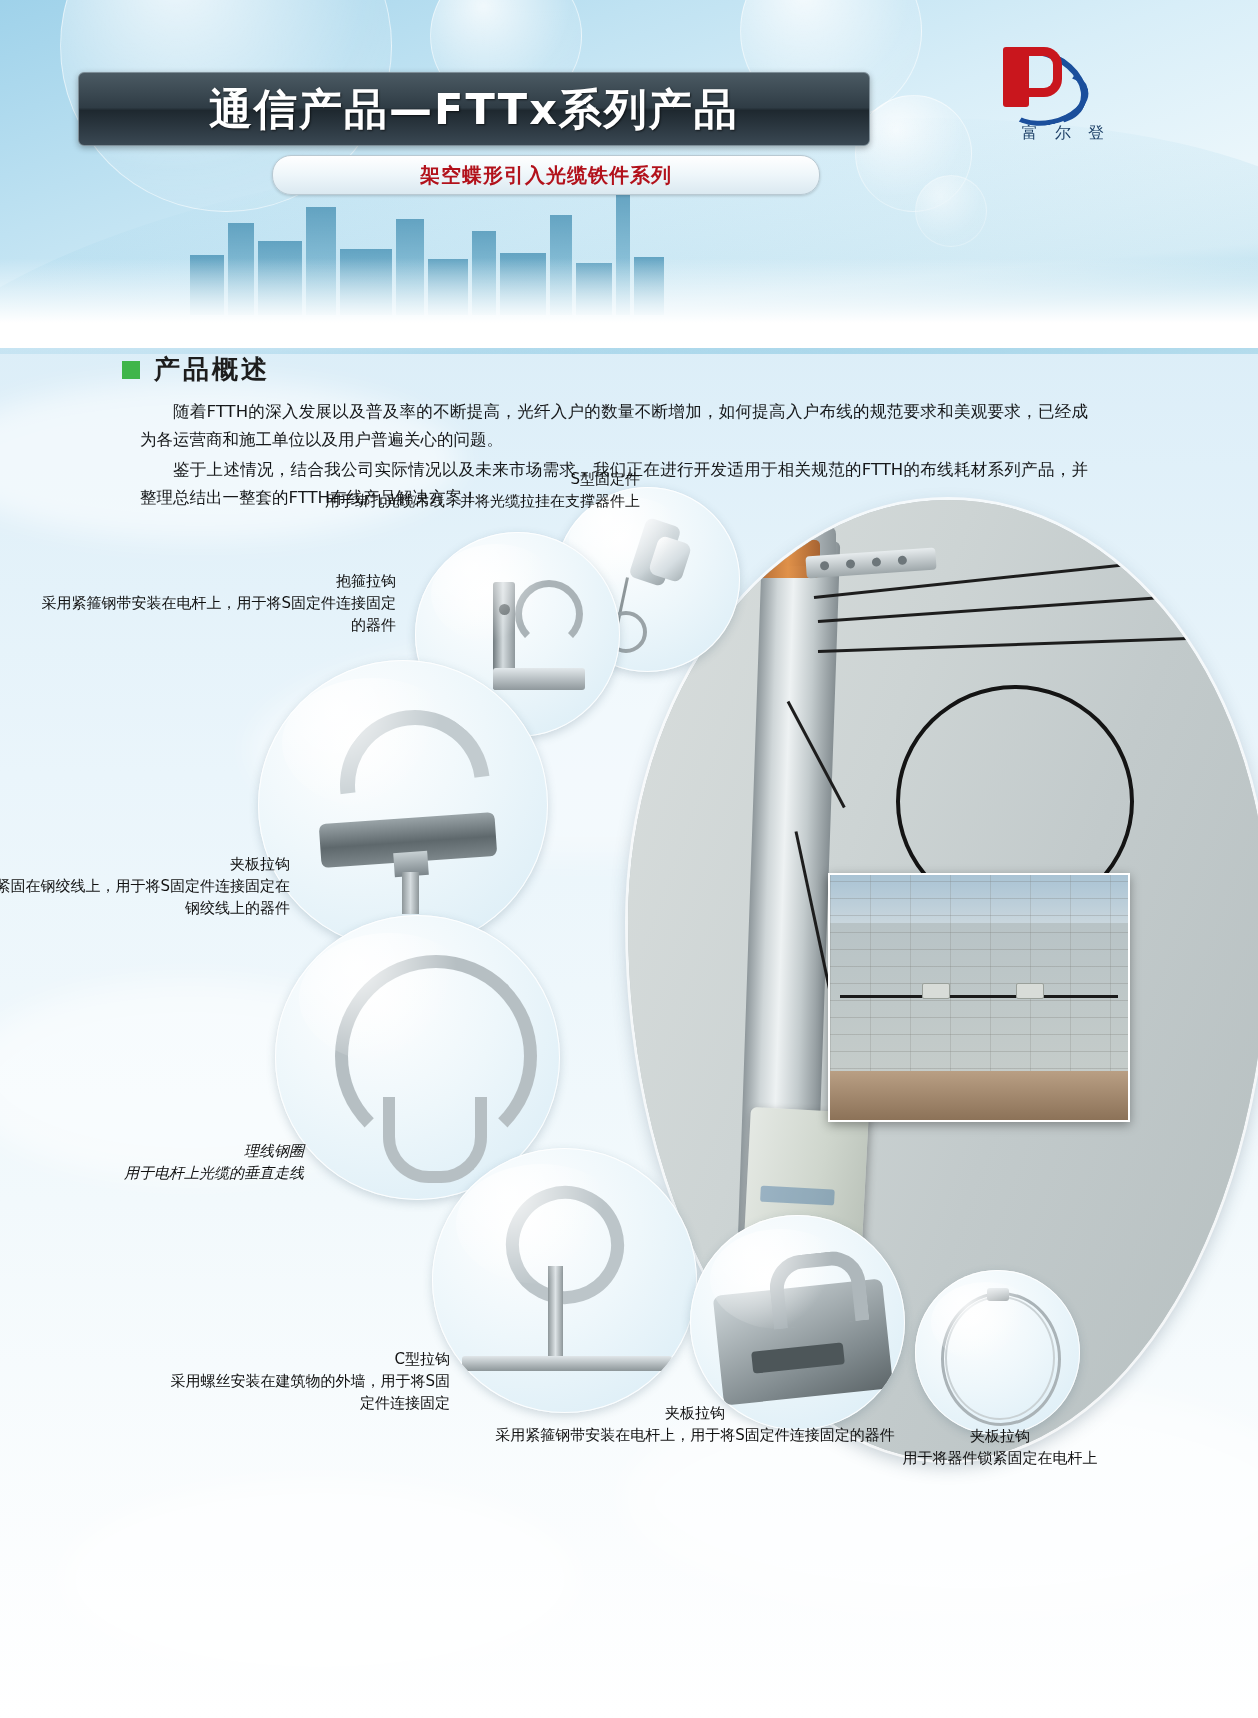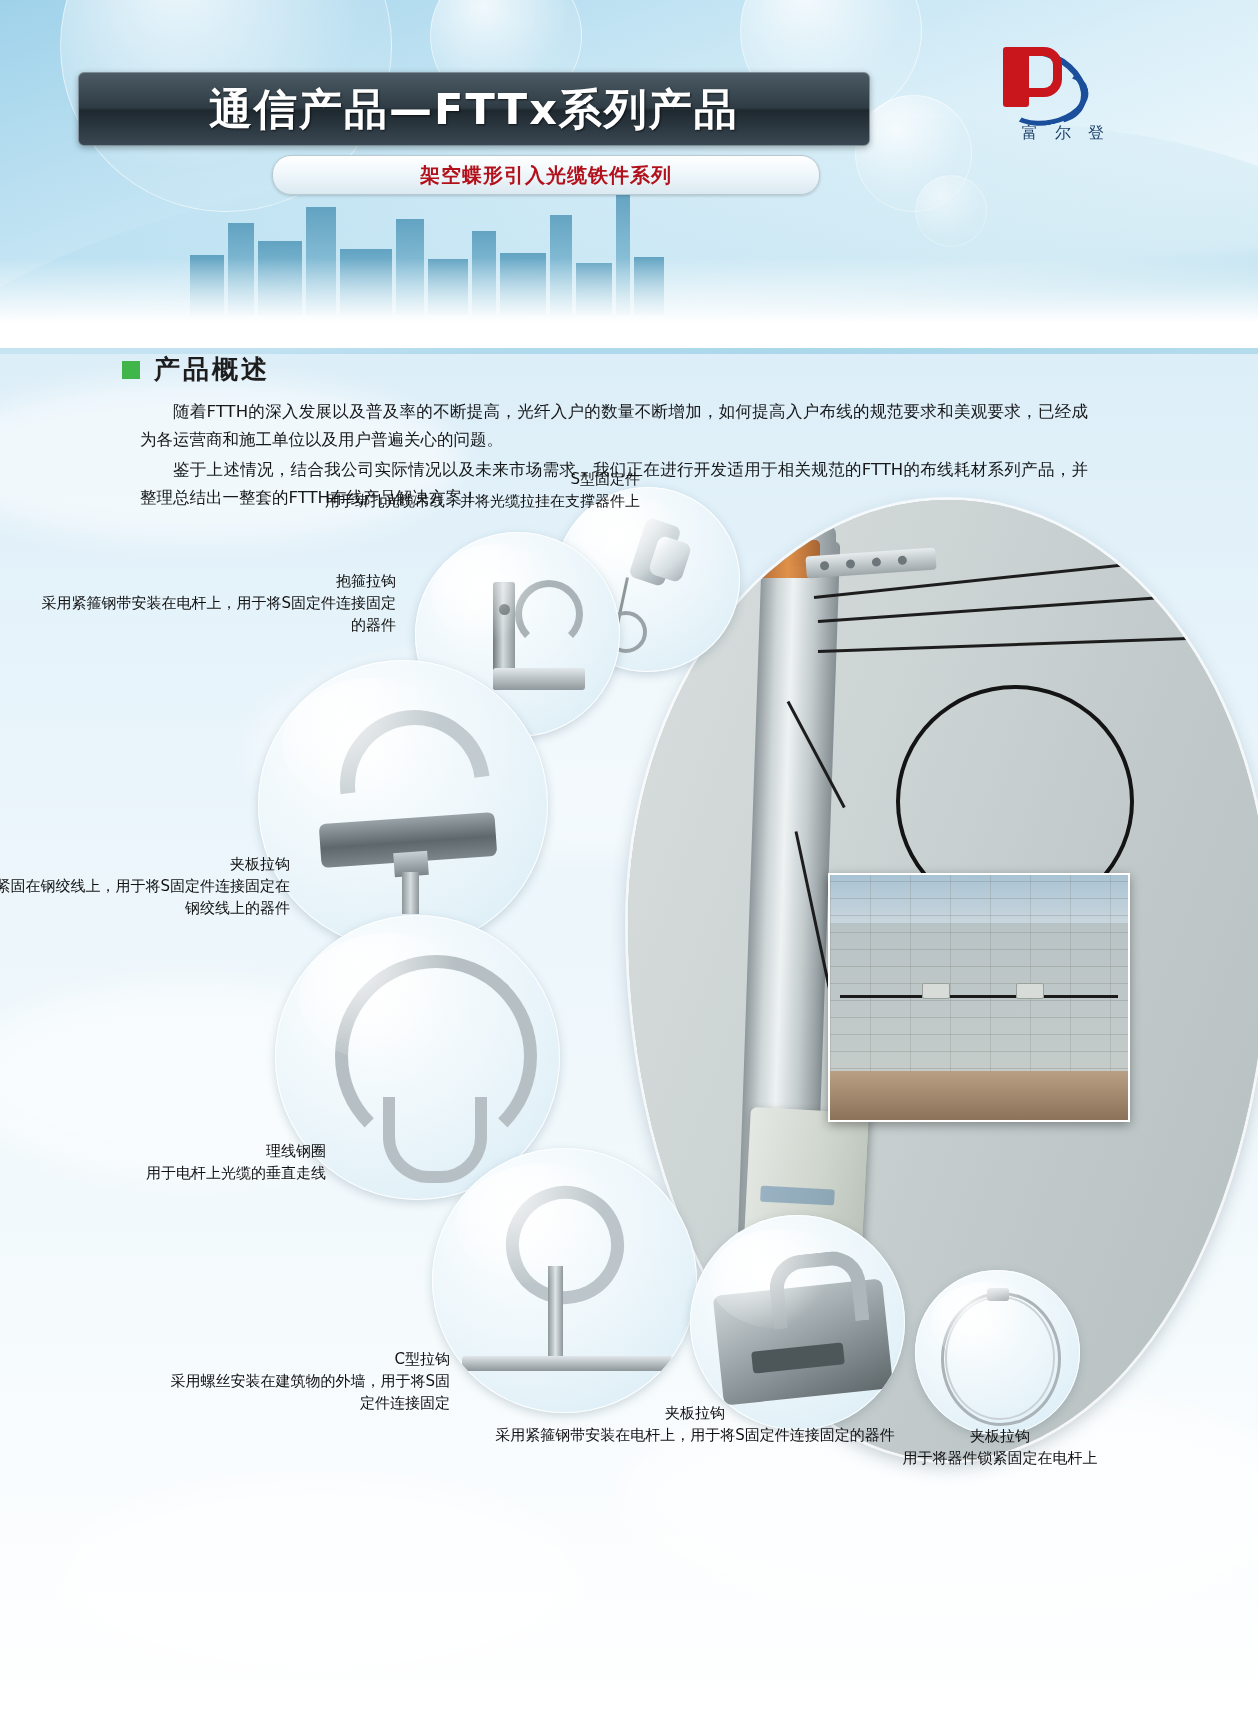--- a/index.html
+++ b/index.html
@@ -358,21 +358,21 @@
   <div>紧固在钢绞线上，用于将S固定件连接固定在钢绞线上的器件</div>
 </div>
 
 <div class="prod p-ring">
   <div style="position:absolute;left:8px;top:6px;width:270px;height:270px;">
     <div class="rg-ring"></div>
     <div class="rg-u"></div>
   </div>
   <div class="hl" style="left:24px;top:18px;width:180px;height:130px;"></div>
 </div>
-<div class="caption cap-r" style="left:56px;top:1140px;width:270px;">
+<div class="caption cap-r" style="left:34px;top:1140px;width:270px;font-style:italic;">
   <div>理线钢圈</div>
   <div>用于电杆上光缆的垂直走线</div>
 </div>
 
 <div class="prod p-c">
   <div style="position:absolute;left:12px;top:18px;width:240px;height:225px;">
     <div class="c-loop"></div>
     <div class="c-stem"></div>
     <div class="c-base"></div>
   </div>

